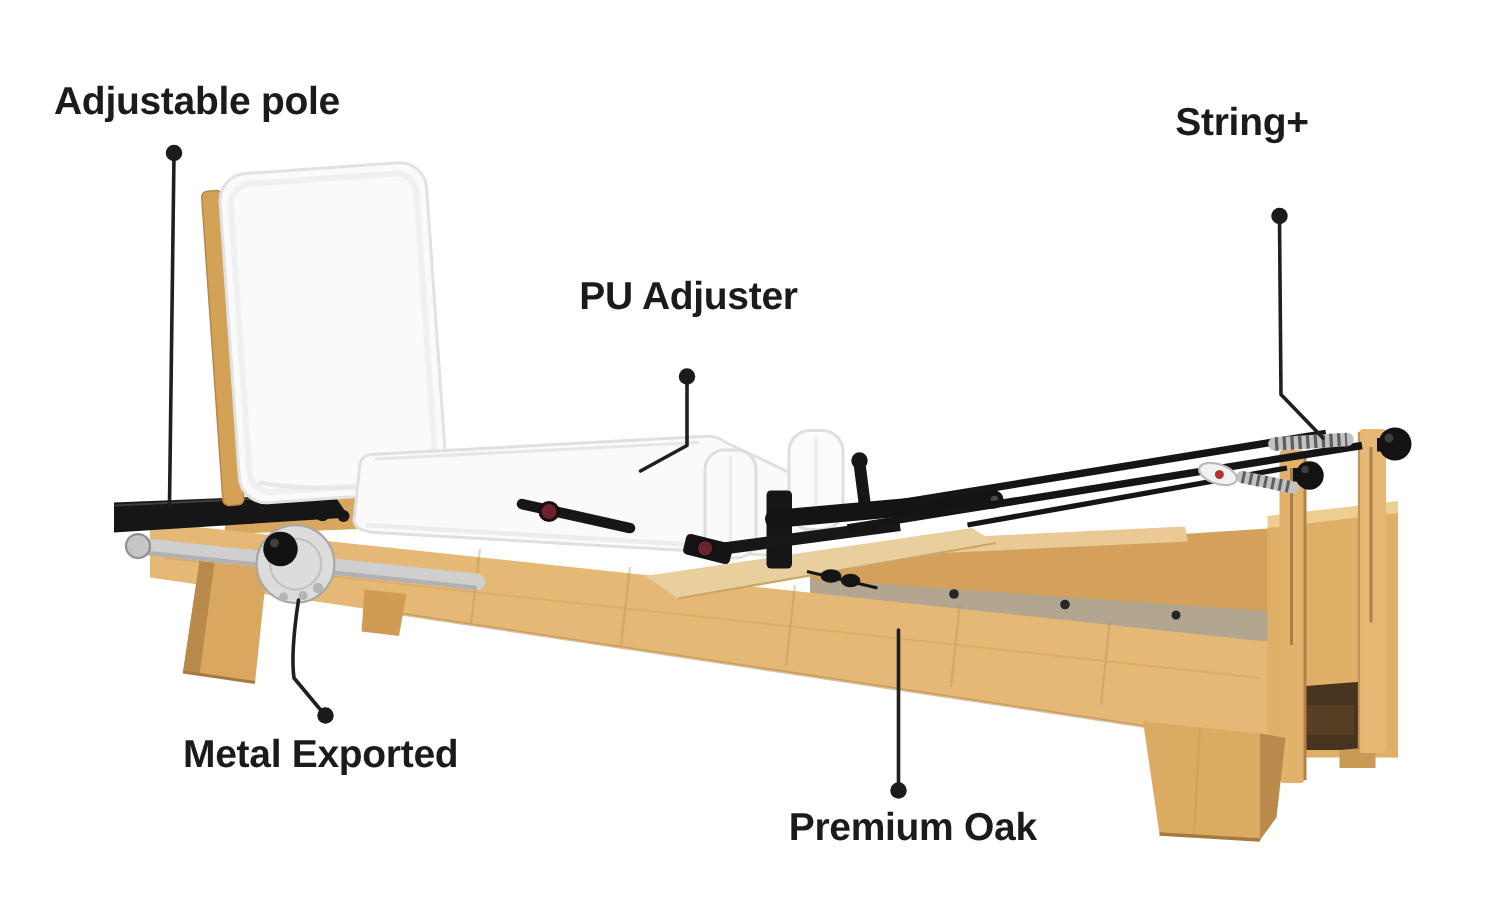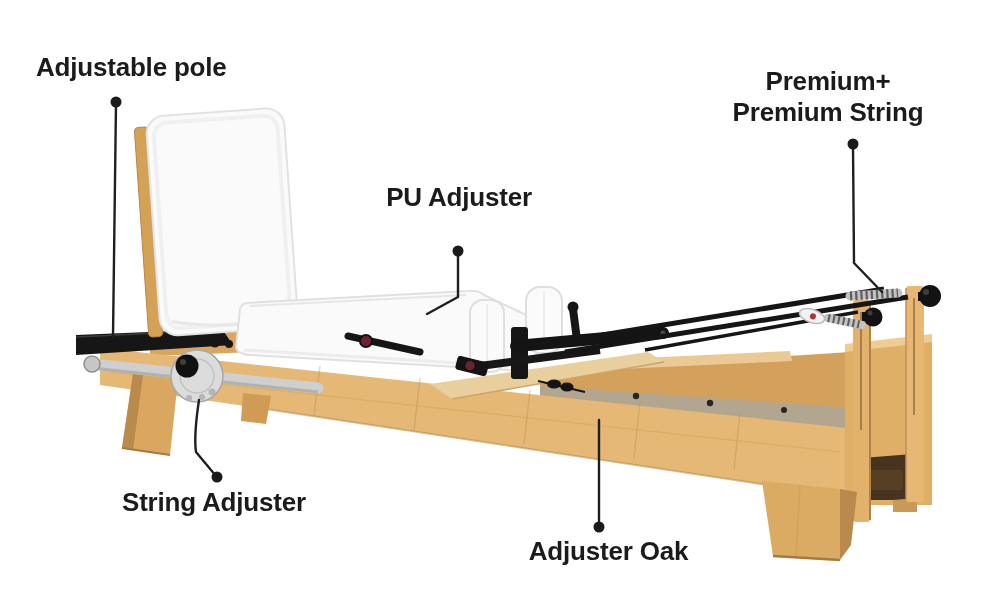--- a/index.html
+++ b/index.html
@@ -195,29 +195,28 @@
         <circle cx="599" cy="527" r="5.5" fill="#1b1b1b" stroke="none"></circle>
       </g>
     </g>
   </svg>
 
   <div class="callout cl-pole">
     <span>Adjustable pole</span>
   </div>
 
   <div class="callout center cl-pulleys">
-    <div>Premium+</div>
-    <div>Premium String</div>
+    <div>String+</div>
   </div>
 
   <div class="callout center cl-eco">
     <div>PU Adjuster</div>
   </div>
 
   <div class="callout cl-metal">
-    <span>String Adjuster</span>
+    <span>Metal Exported</span>
   </div>
 
   <div class="callout cl-oak">
-    <span>Adjuster Oak</span>
+    <span>Premium Oak</span>
   </div>
 
 </div>
 
 </body></html>

